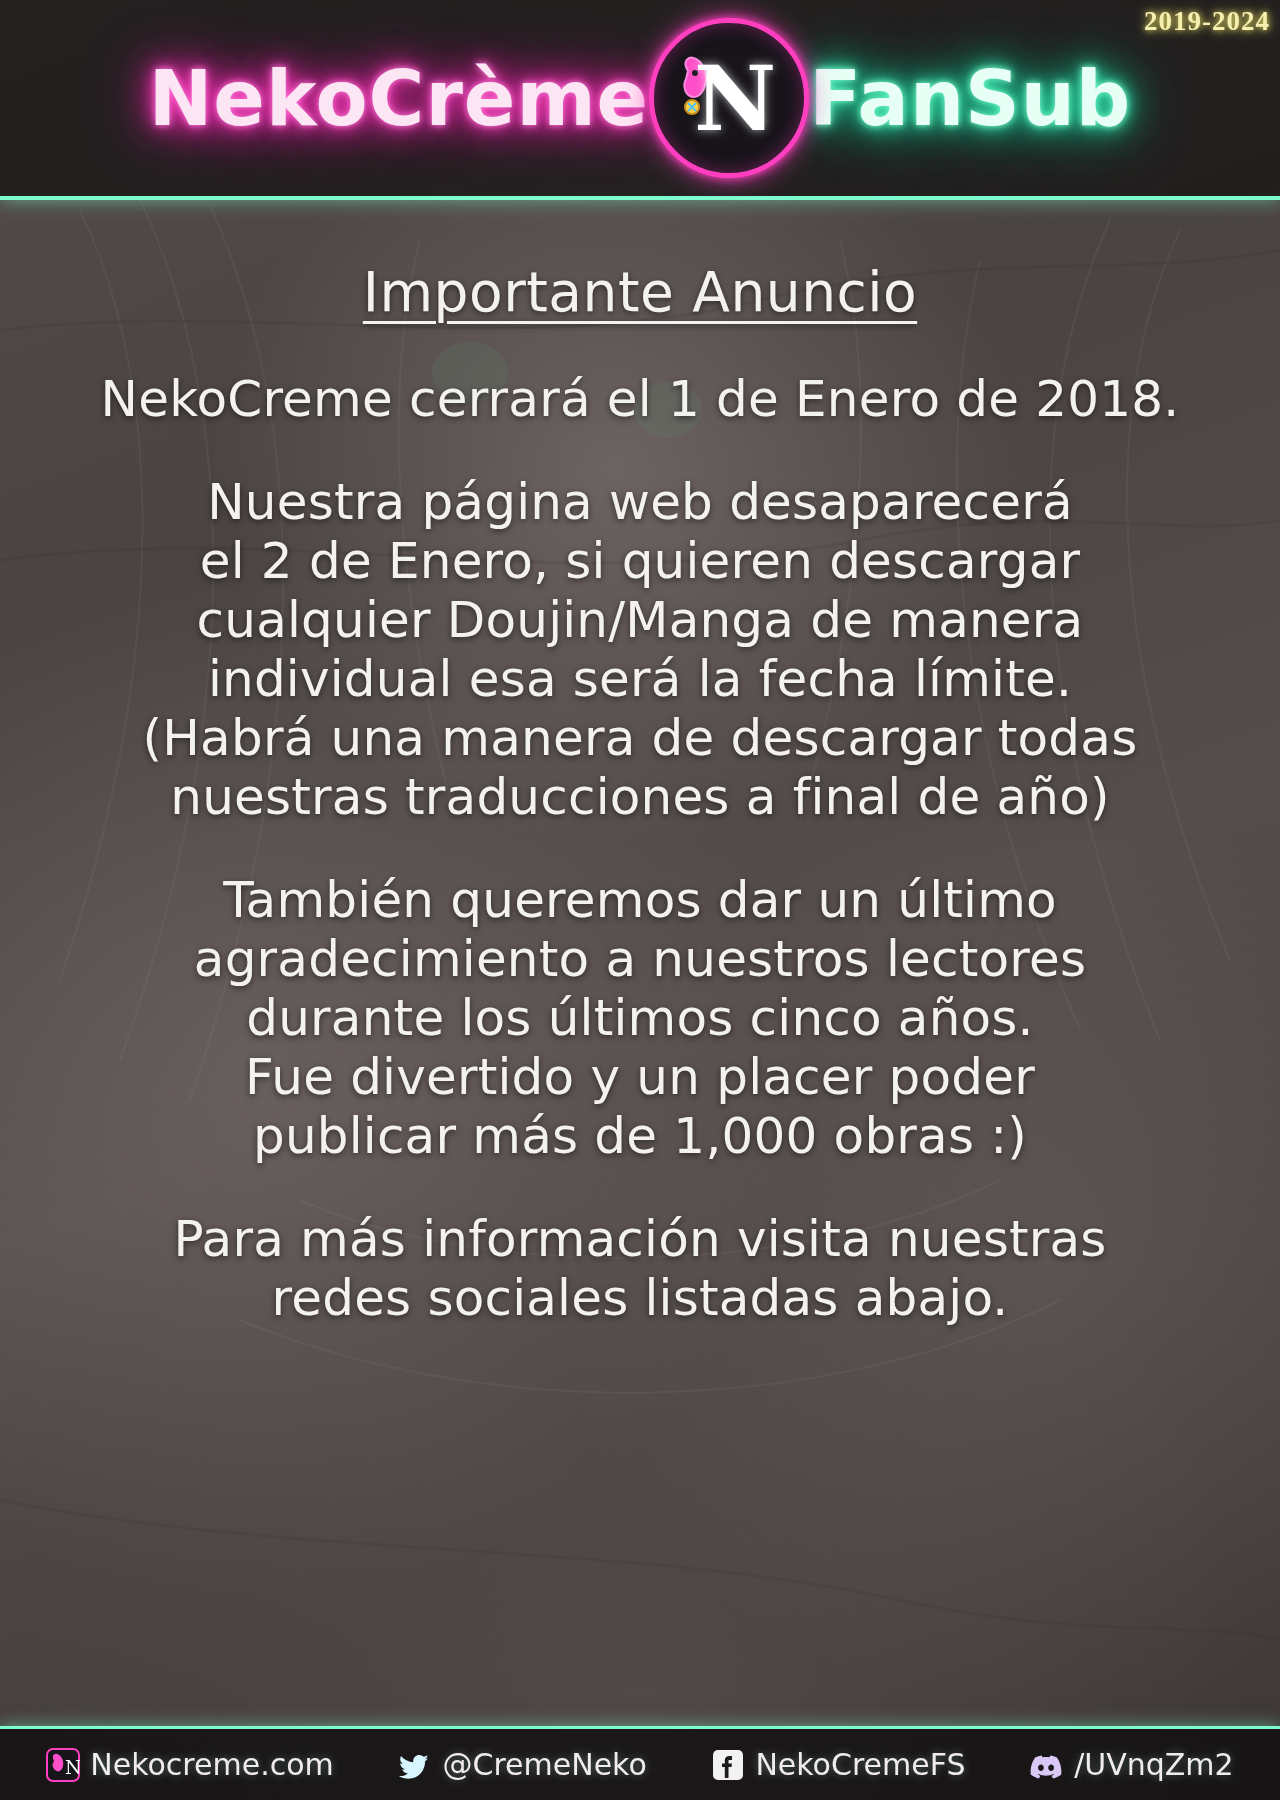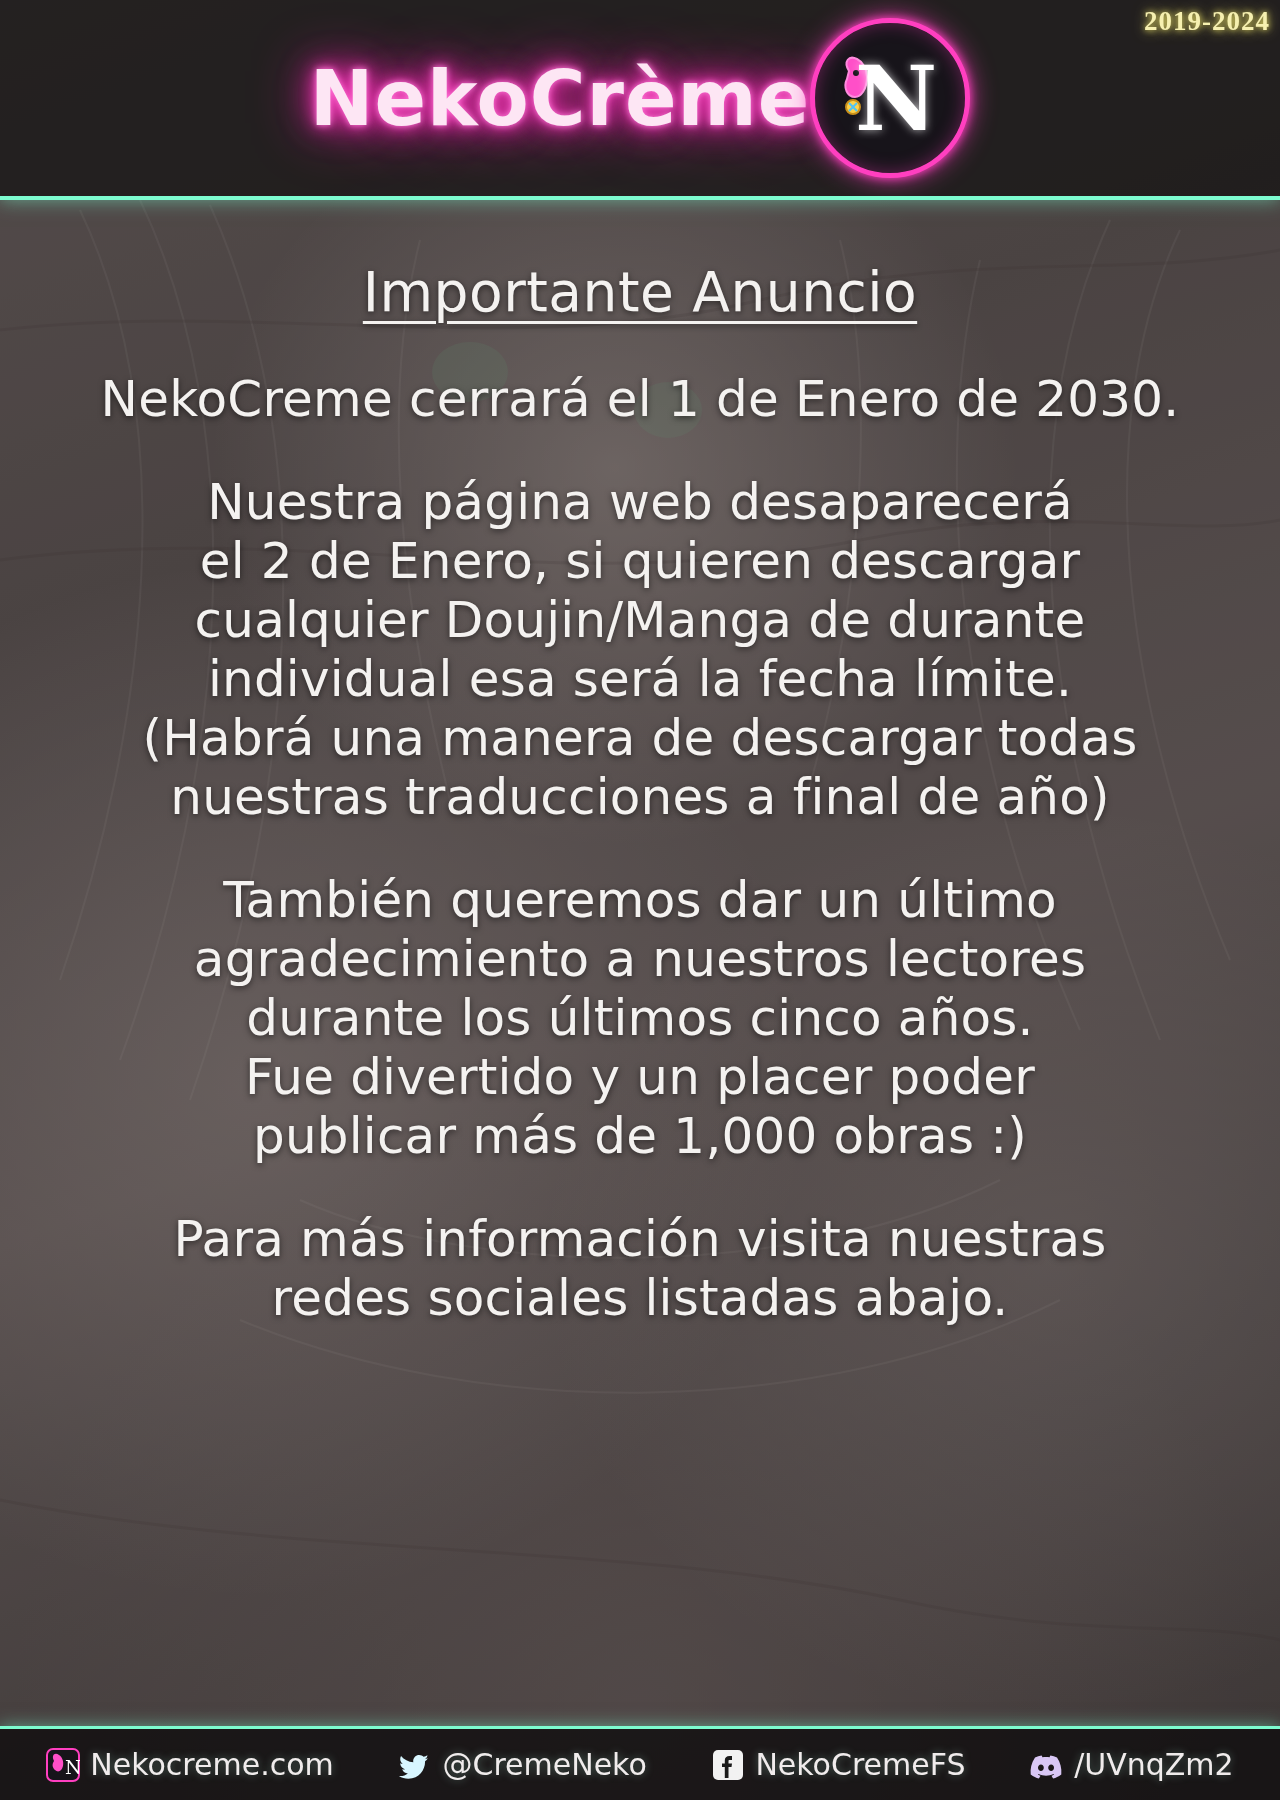--- a/index.html
+++ b/index.html
@@ -240,35 +240,36 @@
       <div class="logo-badge">
         <svg class="logo-cat" viewBox="0 0 48 76">
           <path d="M10 18 C4 8 10 2 18 6 C24 9 28 16 28 24 C28 36 22 44 16 44 C8 44 4 34 8 26 Z" fill="#ff4fc8" stroke="#ff8ade" stroke-width="2"></path>
           <circle cx="17" cy="20" r="3" fill="#17141a"></circle>
           <circle cx="14" cy="54" r="7" fill="#ffd24a" stroke="#c9901a" stroke-width="2"></circle>
           <path d="M10 50 L18 58 M18 50 L10 58" stroke="#4fc3f7" stroke-width="2"></path>
         </svg>
         <div class="logo-n">N</div>
       </div>
 
+      <div class="brand-fansub">FanSub</div>
     </div>
     <div class="year-badge">2019-2024</div>
   </div>
 
   <div class="content">
     <div class="title">Importante Anuncio</div>
 
     <div class="para">
-      <span class="line">NekoCreme cerrará el 1 de Enero de 2030.</span>
+      <span class="line">NekoCreme cerrará el 1 de Enero de 2018.</span>
     </div>
 
     <div class="para">
       <span class="line">Nuestra página web desaparecerá</span>
       <span class="line">el 2 de Enero, si quieren descargar</span>
-      <span class="line">cualquier Doujin/Manga de durante</span>
+      <span class="line">cualquier Doujin/Manga de manera</span>
       <span class="line">individual esa será la fecha límite.</span>
       <span class="line">(Habrá una manera de descargar todas</span>
       <span class="line">nuestras traducciones a final de año)</span>
     </div>
 
     <div class="para">
       <span class="line">También queremos dar un último</span>
       <span class="line">agradecimiento a nuestros lectores</span>
       <span class="line">durante los últimos cinco años.</span>
       <span class="line">Fue divertido y un placer poder</span>

